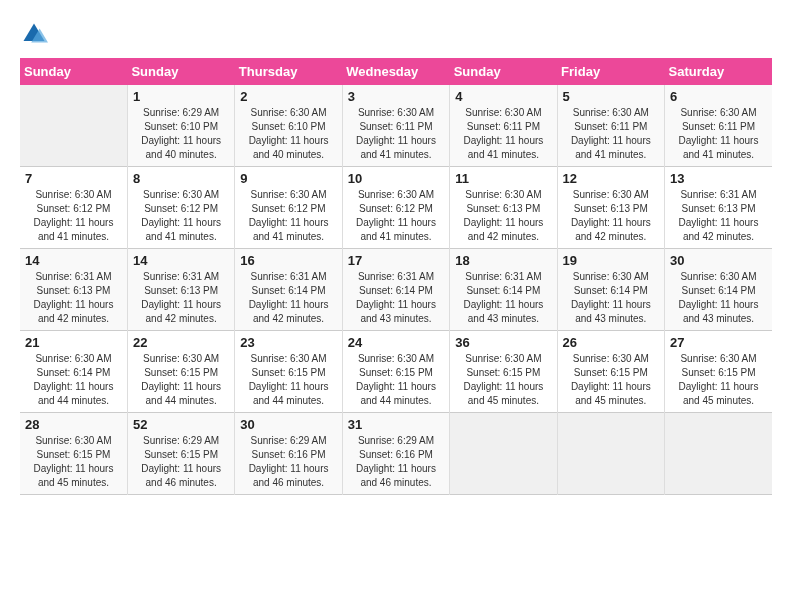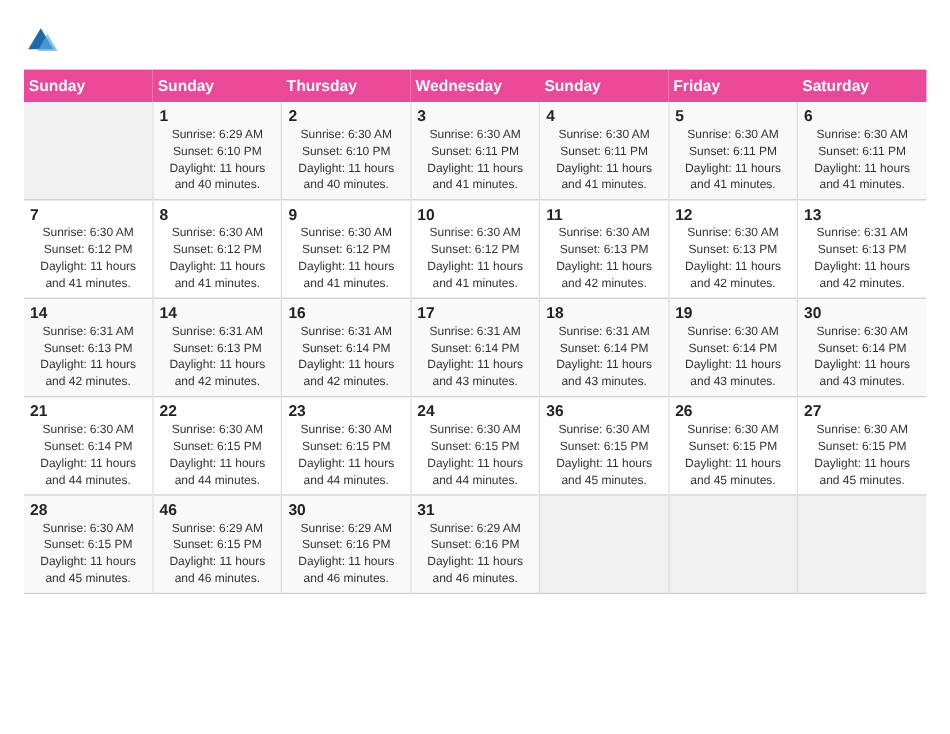--- a/index.html
+++ b/index.html
@@ -357,21 +357,21 @@
       <tr>
         <td>
         <span class="day-num">28</span>
         <div class="day-info">
           Sunrise: 6:30 AM<br>
           Sunset: 6:15 PM<br>
           Daylight: 11 hours and 45 minutes.
         </div>
       </td>
         <td>
-        <span class="day-num">46</span>
+        <span class="day-num">52</span>
         <div class="day-info">
           Sunrise: 6:29 AM<br>
           Sunset: 6:15 PM<br>
           Daylight: 11 hours and 46 minutes.
         </div>
       </td>
         <td>
         <span class="day-num">30</span>
         <div class="day-info">
           Sunrise: 6:29 AM<br>

